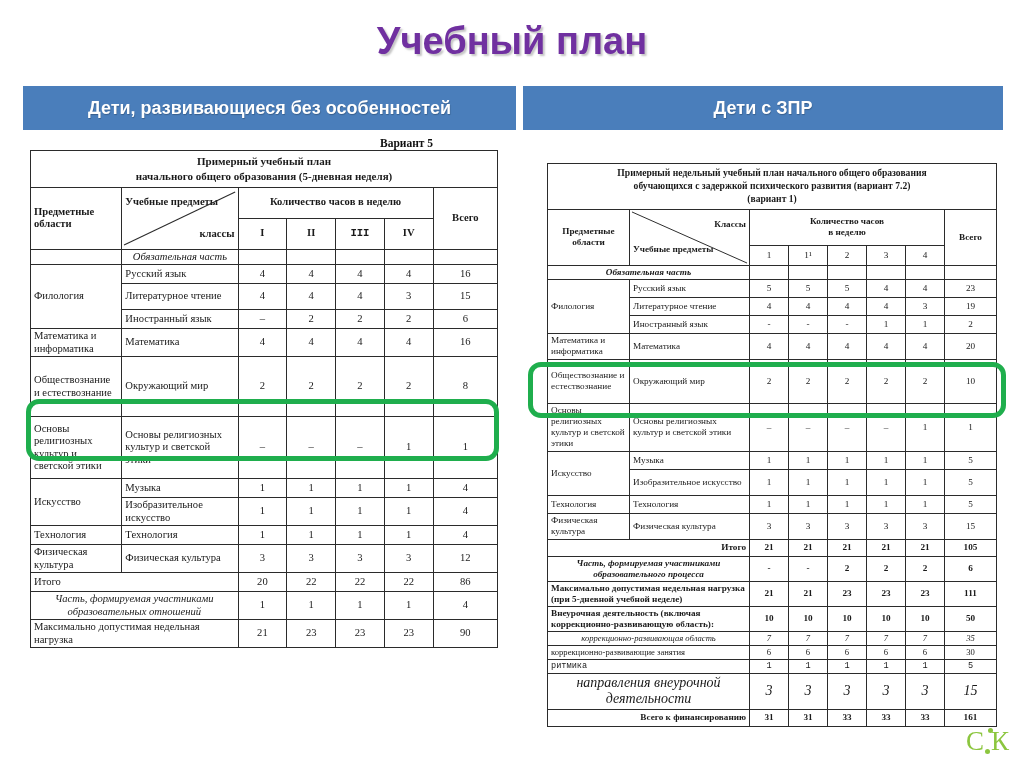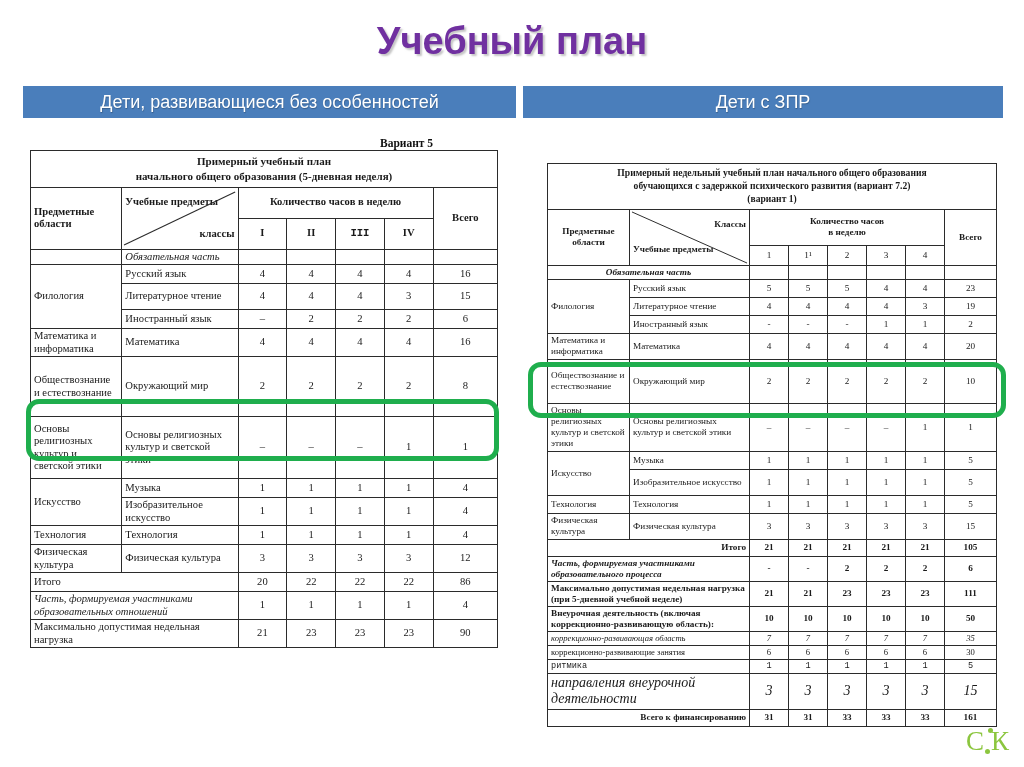--- a/index.html
+++ b/index.html
@@ -20,25 +20,25 @@
     font-weight: bold;
     font-size: 38px;
     color: #7030A0;
     letter-spacing: 0px;
     text-shadow: 2px 2px 2px rgba(150,150,150,0.55);
   }
 
   
   .banner-row { position: absolute; left: 23px; top: 86px; width: 980px; height: 32px; }
   .banner {
-    position: absolute; top: 0; height: 32px;
+    position: absolute; top: 0; height: 44px;
     background: #4A7EBB;
     color: #ffffff;
     font-family: "Liberation Sans", sans-serif;
-    font-weight: normal;
+    font-weight: bold;
     font-size: 18px;
     display: flex; align-items: center; justify-content: center;
     text-shadow: 0.5px 0.5px 1px rgba(0,0,0,0.25);
   }
   .banner.left  { left: 0px;   width: 493px; }
   .banner.right { left: 500px; width: 480px; }
 
   
   .variant-label {
     position: absolute; left: 380px; top: 137px;
@@ -58,21 +58,21 @@
     border: 1px solid #2b2b2b;
     padding: 1px 3px;
     vertical-align: middle;
     font-weight: normal;
     line-height: 1.18;
   }
   .tbl .ctr { text-align: center; }
   .tbl .lft { text-align: left; }
   .tbl .rgt { text-align: right; }
   .tbl .b   { font-weight: bold; }
-  .tbl .it  { font-style: italic; }
+  .tbl .it  { font-style: italic; text-align: center; }
 
   
   #tableLeft { left: 30px; top: 150px; width: 468px; font-size: 10.6px; }
   #tableLeft .titlecell { text-align: center; font-weight: bold; font-size: 11px; padding: 3px 4px; line-height:1.35; }
   #tableLeft td.num { text-align:center; }
 
   
   #tableRight { left: 547px; top: 163px; width: 450px; font-size: 9.2px; }
   #tableRight .titlecell { text-align: center; font-weight: bold; font-size: 9.6px; padding: 3px 4px; line-height:1.35; }
   #tableRight td.num { text-align:center; }

